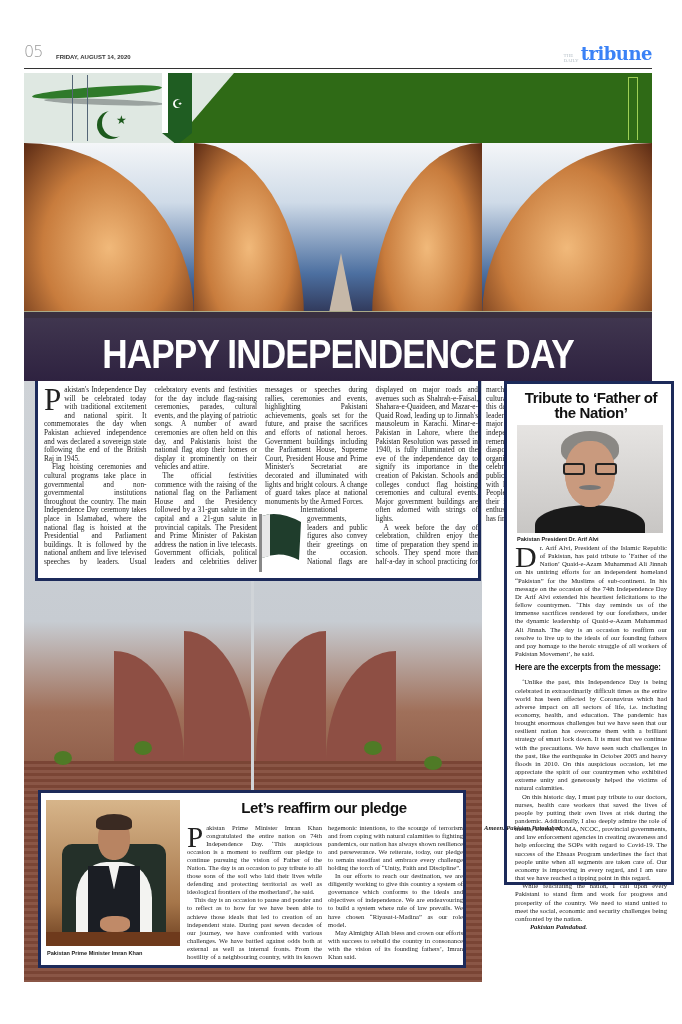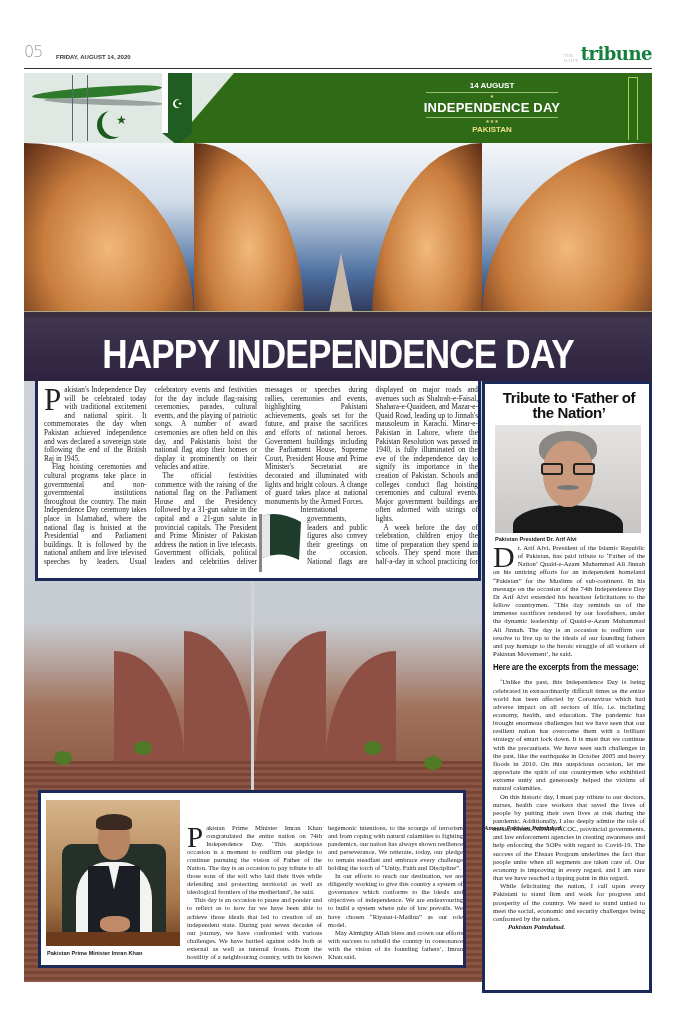--- a/index.html
+++ b/index.html
@@ -4,21 +4,21 @@
 <style>
   html, body { margin: 0; padding: 0; background: #ffffff; }
   body { width: 682px; height: 1024px; position: relative; overflow: hidden; font-family: "Liberation Serif", serif; color: #222; }
 
   
   .masthead { position: absolute; left: 24px; top: 44px; width: 628px; height: 24px; border-bottom: 1.5px solid #333; }
   .page-num { position: absolute; left: 0; top: -2px; font-family: "DejaVu Sans", sans-serif; font-size: 16px; font-weight: 200; color: #999; letter-spacing: -1px; }
   .date { position: absolute; left: 32px; top: 10px; font-family: "Liberation Sans", sans-serif; font-size: 6px; font-weight: bold; color: #333; }
   .logo { position: absolute; right: 0; top: 1px; display: flex; align-items: flex-end; }
   .logo-small { font-family: "Liberation Serif", serif; font-size: 5px; line-height: 5px; color: #b7c0c8; margin-right: 2px; text-align: left; }
-  .logo-main { font-family: "DejaVu Serif", serif; font-weight: bold; font-size: 18px; color: #15803d; letter-spacing: -0.5px; line-height: 18px; }
+  .logo-main { font-family: "DejaVu Serif", serif; font-weight: bold; font-size: 18px; color: #3b82f6; letter-spacing: -0.5px; line-height: 18px; }
 
   
   .banner { position: absolute; left: 24px; top: 73px; width: 628px; height: 70px; background: #2f6a16; overflow: hidden; }
   .banner-left { position: absolute; left: 0; top: 0; width: 150px; height: 70px; background: #dfe8e2; }
   .banner-left .wave1 { position: absolute; left: 8px; top: 14px; width: 130px; height: 10px; background: #2f7a2a; border-radius: 50%; transform: rotate(-4deg); }
   .banner-left .wave2 { position: absolute; left: 20px; top: 26px; width: 120px; height: 6px; background: #9ba3a0; border-radius: 50%; transform: rotate(2deg); }
   .banner-left .minar { position: absolute; left: 48px; top: 2px; width: 14px; height: 66px; border-left: 1px solid #567; border-right: 1px solid #567; }
   .crescent { position: absolute; left: 78px; top: 36px; width: 28px; height: 28px; border-radius: 50%; box-shadow: -5px 2px 0 0 #1d5a1d; }
   .star { position: absolute; left: 92px; top: 40px; font-size: 12px; color: #1d5a1d; }
   .banner-slant { position: absolute; left: 150px; top: 0; width: 0; height: 0; border-left: 60px solid #dfe8e2; border-bottom: 70px solid transparent; }
@@ -61,21 +61,21 @@
   .box-top { position: absolute; left: 35px; top: 381px; width: 446px; height: 200px; background: #fff; border: 3px solid #1c2a5a; border-top: none; box-sizing: border-box; }
   .cols4 { position: absolute; left: 6px; top: 5px; width: 434px; height: 188px; column-count: 4; column-gap: 8px; column-fill: auto;
            font-size: 7.3px; line-height: 8.6px; text-align: justify; hyphens: auto; }
   .cols4 p { margin: 0; text-indent: 8px; }
   .cols4 p.first { text-indent: 0; }
   .dropcap { float: left; font-size: 31px; line-height: 24px; margin: 2px 3px 0 0; font-family: "Liberation Serif", serif; }
   .flag-inset { float: left; width: 44px; height: 66px; margin: 0 4px 0 -6px; shape-outside: polygon(0 0, 100% 20%, 100% 100%, 0 100%); }
   .flag-inset svg { display: block; }
 
   
-  .box-right { position: absolute; left: 482px; top: 381px; width: 170px; height: 612px; background: #fff; border: 3px solid #1c2a5a; box-sizing: border-box; padding: 6px 2px 0 6px; }
+  .box-right { position: absolute; left: 504px; top: 381px; width: 170px; height: 504px; background: #fff; border: 3px solid #1c2a5a; box-sizing: border-box; padding: 6px 2px 0 6px; }
   .tribute-title { font-family: "Liberation Sans", sans-serif; font-weight: bold; font-size: 15px; line-height: 15px; text-align: center; color: #111; letter-spacing: -0.4px; }
   .alvi-photo { margin: 5px 4px 0; width: 146px; height: 108px; background: linear-gradient(#e6e4e2, #c8c6c4); position: relative; overflow: hidden; }
   .alvi-photo .hair { position: absolute; left: 44px; top: 6px; width: 58px; height: 34px; border-radius: 50% 50% 40% 40%; background: #8a8884; }
   .alvi-photo .face { position: absolute; left: 48px; top: 16px; width: 50px; height: 66px; border-radius: 45% 45% 50% 50%; background: #c99a7e; }
   .alvi-photo .glasses { position: absolute; left: 46px; top: 38px; width: 54px; height: 12px; }
   .alvi-photo .glasses span { position: absolute; top: 0; width: 22px; height: 12px; border: 2.5px solid #222; border-radius: 3px; box-sizing: border-box; }
   .alvi-photo .glasses span.l { left: 0; } .alvi-photo .glasses span.r { right: 0; }
   .alvi-photo .moustache { position: absolute; left: 62px; top: 60px; width: 22px; height: 5px; background: #777; border-radius: 50%; }
   .alvi-photo .suit { position: absolute; left: 18px; top: 80px; width: 110px; height: 40px; border-radius: 50% 50% 0 0; background: #1a1a1a; }
   .caption { font-family: "Liberation Sans", sans-serif; font-size: 5.6px; font-weight: bold; color: #222; margin: 3px 4px 2px; }
@@ -124,27 +124,20 @@
     <div class="wave1"></div>
     <div class="wave2"></div>
     <div class="minar"></div>
     <div class="crescent"></div>
     <span class="star">★</span>
   </div>
   <div class="banner-slant"></div>
   <div class="pennant">
     <span class="pc">☪</span>
   </div>
-  <div class="banner-text">
-    <div class="bt-date">14 AUGUST</div>
-    <div class="bt-sep">★</div>
-    <div class="bt-title">INDEPENDENCE DAY</div>
-    <div class="bt-sep">★★★</div>
-    <div class="bt-country">PAKISTAN</div>
-  </div>
   <div class="banner-minar-r"></div>
 </div>
 
 <div class="hero">
   <div class="arch a1"></div>
   <div class="arch a2"></div>
   <div class="arch a3"></div>
   <div class="arch a4"></div>
   <div class="spire"></div>
   <div class="railing"></div>
@@ -211,20 +204,21 @@
   <div class="imran-photo">
     <div class="chair"></div>
     <div class="shirt"></div>
     <div class="vest"></div>
     <div class="head"></div>
     <div class="hairi"></div>
     <div class="desk"></div>
     <div class="hands"></div>
   </div>
   <div class="imran-caption">Pakistan Prime Minister Imran Khan</div>
+  <div class="pledge-title">Let’s reaffirm our pledge</div>
   <div class="cols2">
     <p class="first"><span class="dropcap3">P</span><span>akistan Prime Minister Imran Khan congratulated the entire nation on 74th Independence Day. ‘This auspicious occasion is a moment to reaffirm our pledge to continue pursuing the vision of Father of the Nation. The day is an occasion to pay tribute to all those sons of the soil who laid their lives while defending and protecting territorial as well as ideological frontiers of the motherland’, he said.</span></p>
     <p><span>This day is an occasion to pause and ponder and to reflect as to how far we have been able to achieve those ideals that led to creation of an independent state. During past seven decades of our journey, we have confronted with various challenges. We have battled against odds both at external as well as internal fronts. From the hostility of a neighbouring country, with its known hegemonic intentions, to the scourge of terrorism and from coping with natural calamities to fighting pandemics, our nation has always shown resilience and perseverance. We reiterate, today, our pledge to remain steadfast and embrace every challenge holding the torch of “Unity, Faith and Discipline”.</span></p>
     <p><span>In our efforts to reach our destination, we are diligently working to give this country a system of governance which conforms to the ideals and objectives of independence. We are endeavouring to build a system where rule of law prevails. We have chosen “Riyasat-i-Madina” as our role model.</span></p>
     <p><span>May Almighty Allah bless and crown our efforts with success to rebuild the country in consonance with the vision of its founding fathers’, Imran Khan said.</span></p>
     <p class="signoff">Ameen. Pakistan Paindabad.</p>
   </div>
 </div>
 
 </body></html>

